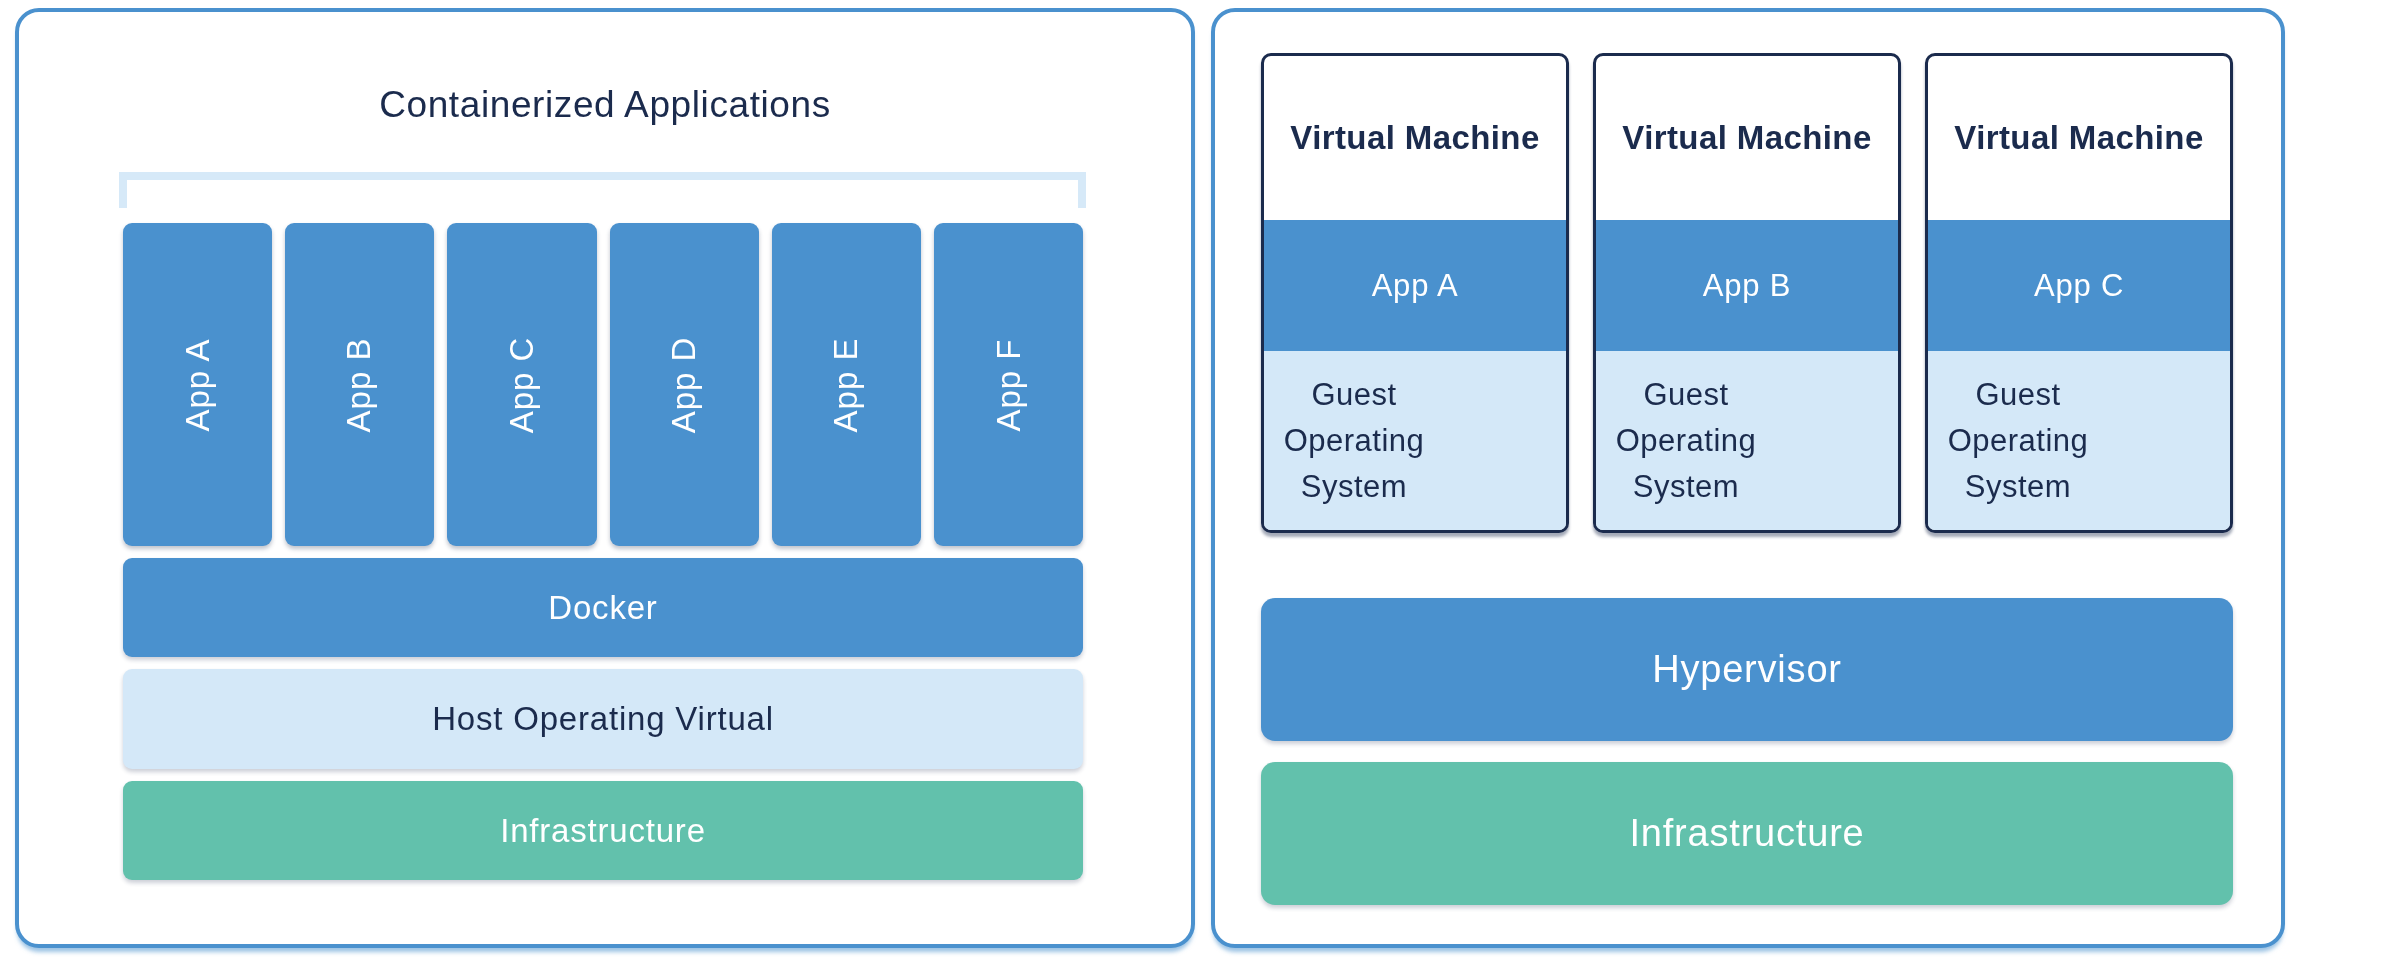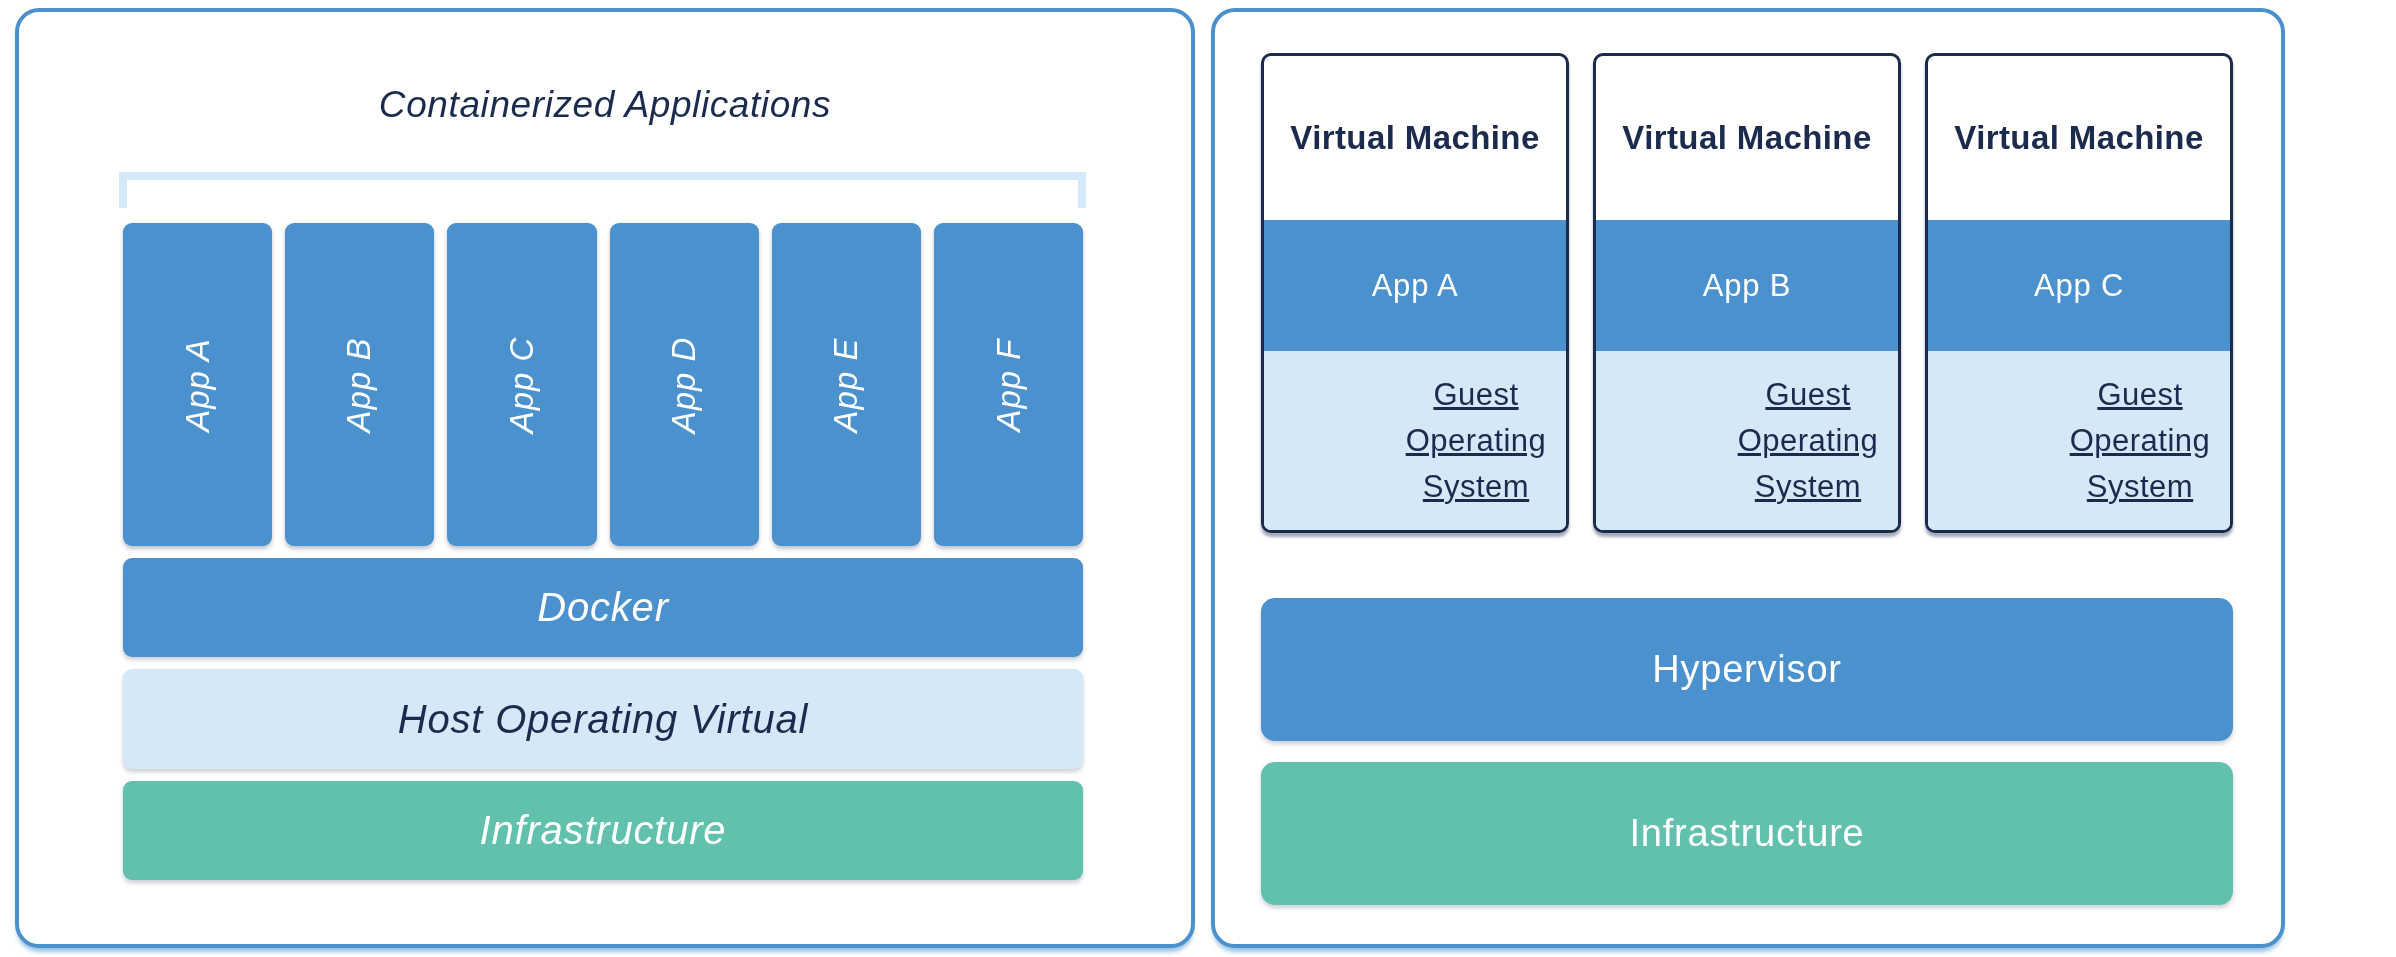--- a/index.html
+++ b/index.html
@@ -13,21 +13,21 @@
   html,body{background:#ffffff;}
   body{
     width:2396px;height:957px;position:relative;overflow:hidden;
     font-family:"Liberation Sans","DejaVu Sans",sans-serif;
   }
   .panel{
     position:absolute;top:8px;height:940px;background:#fff;
     border:4px solid var(--blue);border-radius:24px;
     box-shadow:0 6px 4px -2px rgba(74,145,206,0.55);
   }
-  #left-panel{left:15px;width:1180px;font-style:italic;}
+  #left-panel{left:15px;width:1180px;}
   #right-panel{left:1211px;width:1074px;}
 
   
   .lp-title{
     position:absolute;top:74px;left:0;right:0;text-align:center;
     font-size:37px;line-height:38px;letter-spacing:0.6px;color:var(--navy);
   }
   .bracket{
     position:absolute;left:100px;top:160px;width:967px;height:36px;
     border-top:8px solid var(--bracket-blue);
@@ -43,21 +43,21 @@
     box-shadow:0 3px 4px rgba(27,43,77,0.28);
     display:flex;align-items:center;justify-content:center;
   }
   .app-col span{
     transform:rotate(-90deg);white-space:nowrap;
     color:#fff;font-size:33px;letter-spacing:1px;
   }
   .bar{
     position:absolute;left:104px;width:960px;border-radius:9px;
     display:flex;align-items:center;justify-content:center;
-    font-size:40px;letter-spacing:0.8px;
+    font-size:33px;letter-spacing:0.8px;
     box-shadow:0 3px 4px rgba(27,43,77,0.22);
   }
   #docker-bar{top:546px;height:99px;background:var(--blue);color:#fff;}
   #host-os-bar{top:657px;height:100px;background:var(--light-blue);color:var(--navy);}
   #lp-infra-bar{top:769px;height:99px;background:var(--green);color:#fff;}
 
   
   .vms{
     position:absolute;left:46px;top:41px;width:972px;height:480px;
     display:flex;gap:24px;
@@ -71,21 +71,21 @@
     height:164px;display:flex;align-items:center;justify-content:center;
     font-size:33px;font-weight:bold;letter-spacing:0.4px;color:var(--navy);
   }
   .vm-app{
     height:131px;background:var(--blue);color:#fff;
     display:flex;align-items:center;justify-content:center;
     font-size:31px;letter-spacing:0.8px;
   }
   .vm-guest{
     flex:1;background:var(--light-blue);color:var(--navy);
-    display:flex;align-items:center;justify-content:flex-end;text-decoration:underline;
+    display:flex;align-items:center;justify-content:flex-start;
   }
   .vm-guest span{
     display:block;max-width:180px;text-align:center;
     font-size:31px;line-height:46px;letter-spacing:0.5px;
   }
   .rbar{
     position:absolute;left:46px;width:972px;border-radius:14px;
     display:flex;align-items:center;justify-content:center;
     font-size:38px;letter-spacing:0.8px;color:#fff;
     box-shadow:0 3px 4px rgba(27,43,77,0.22);

